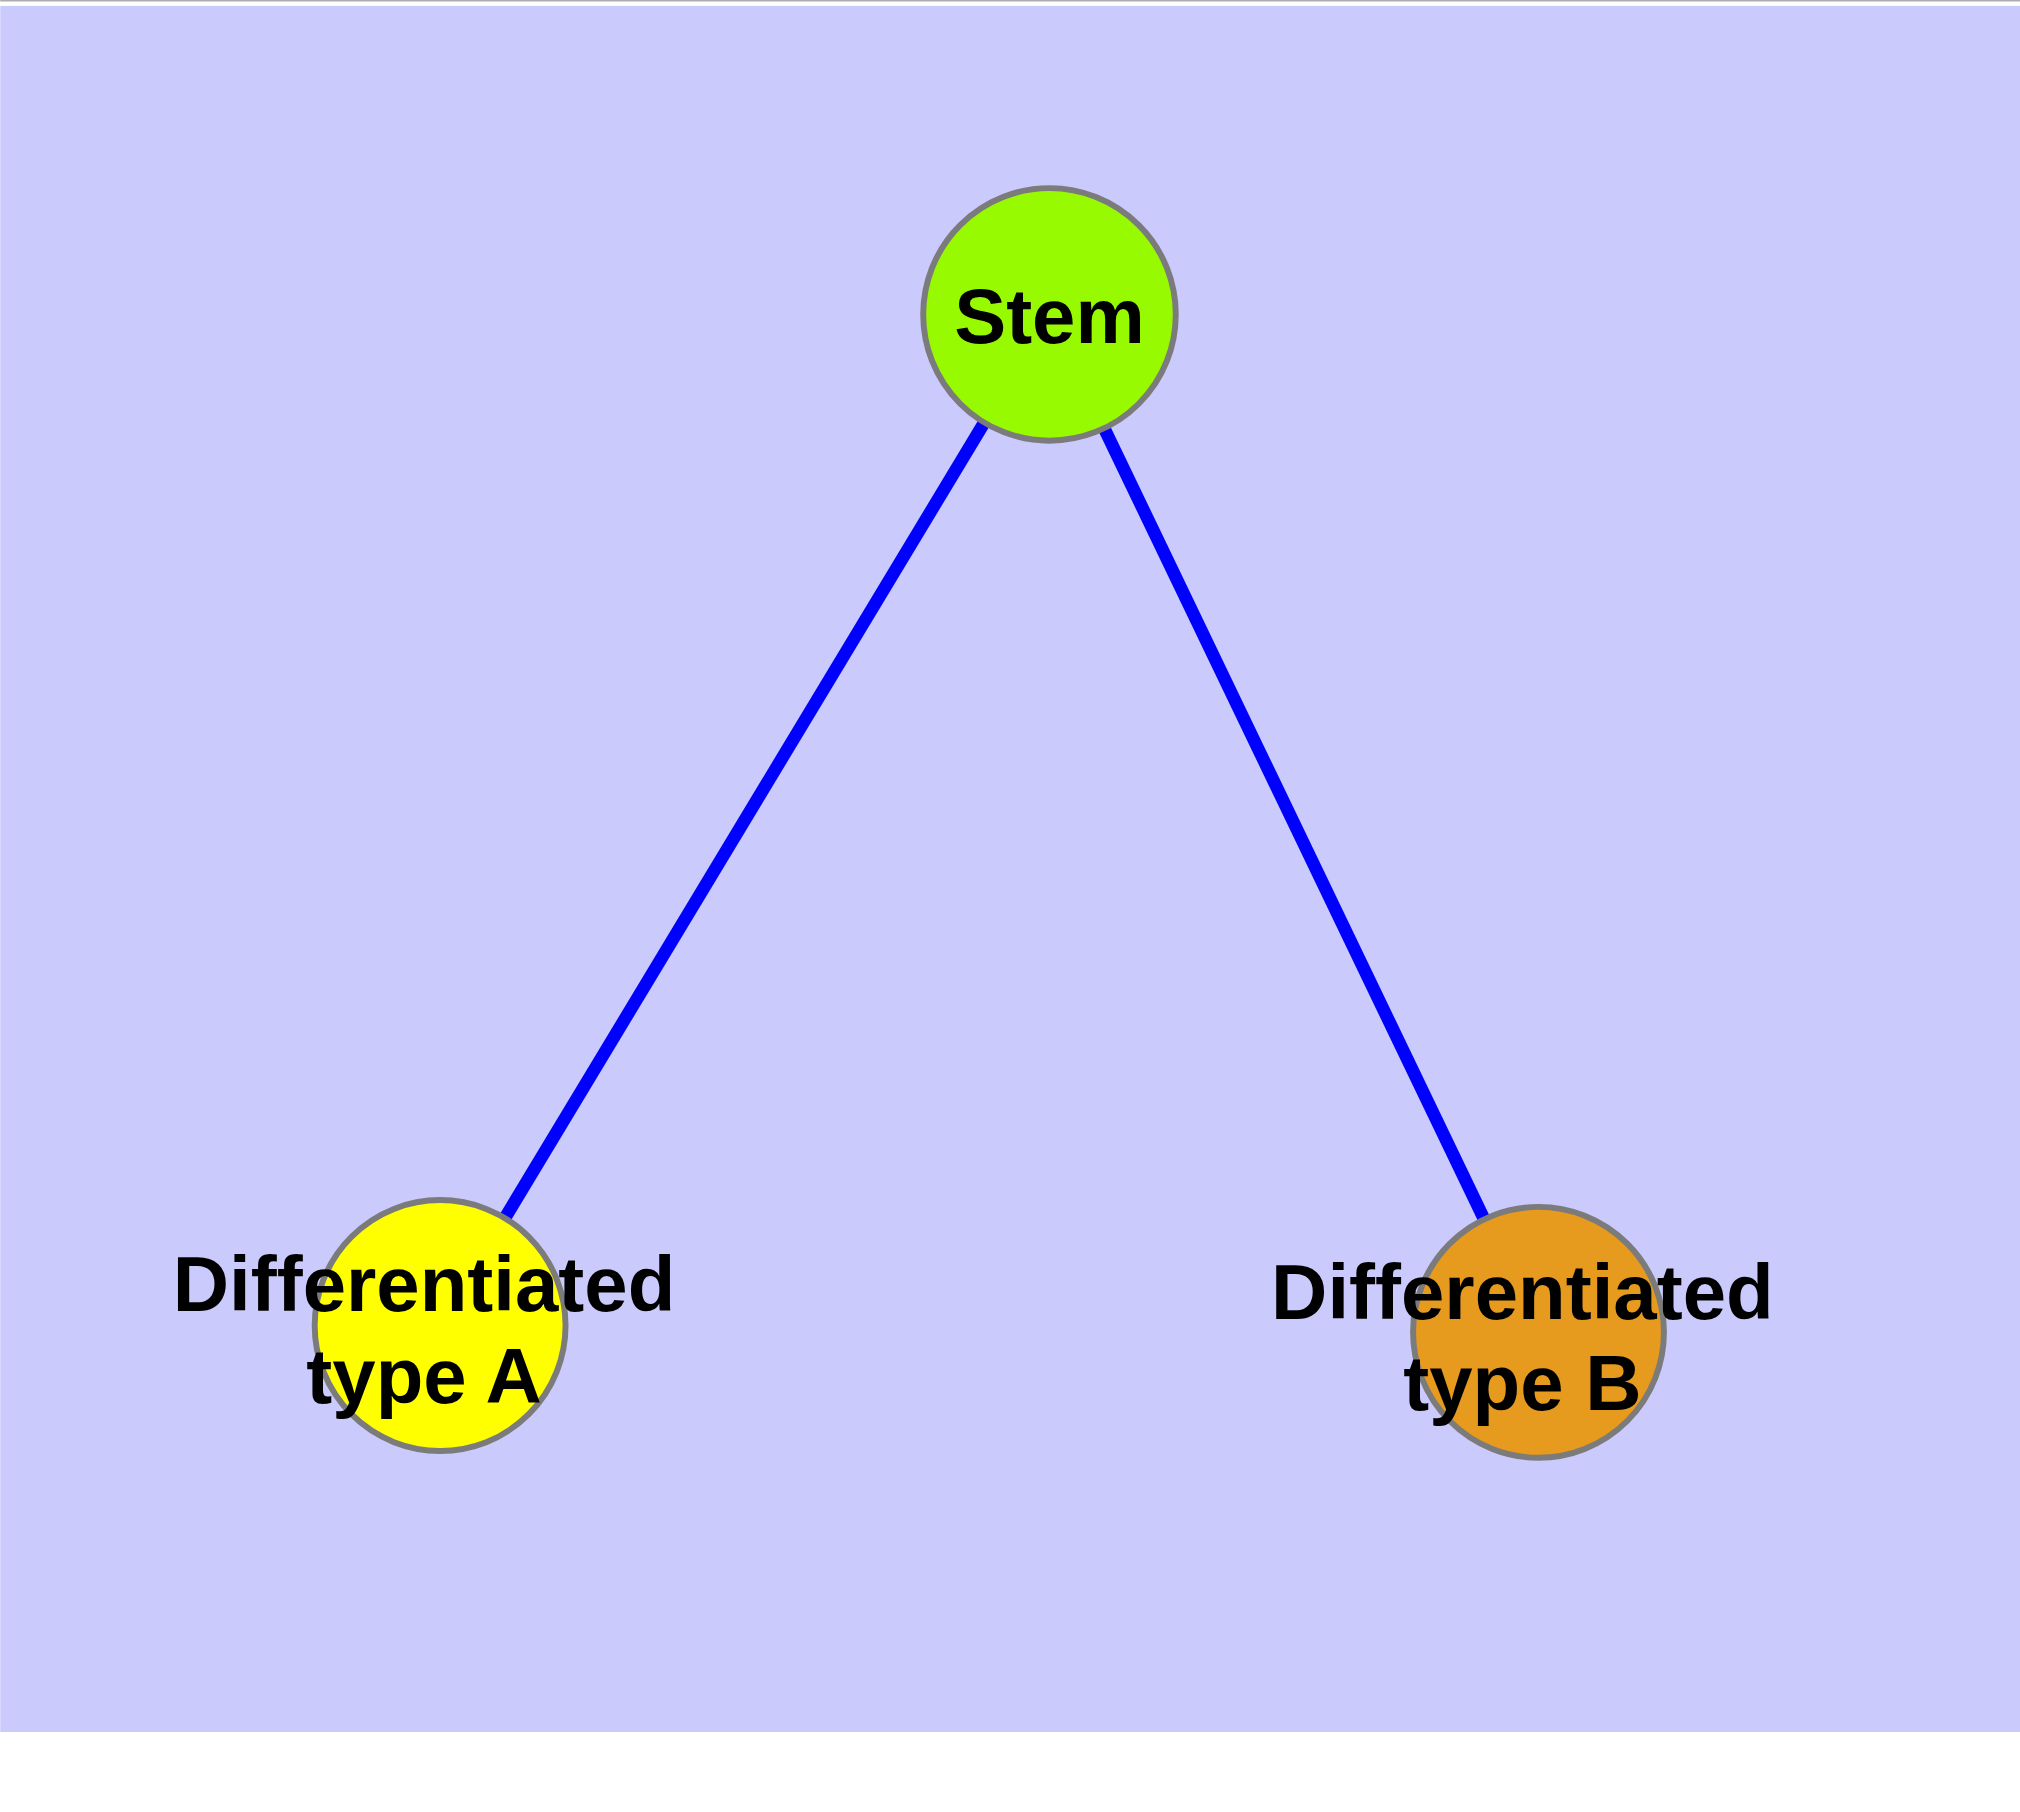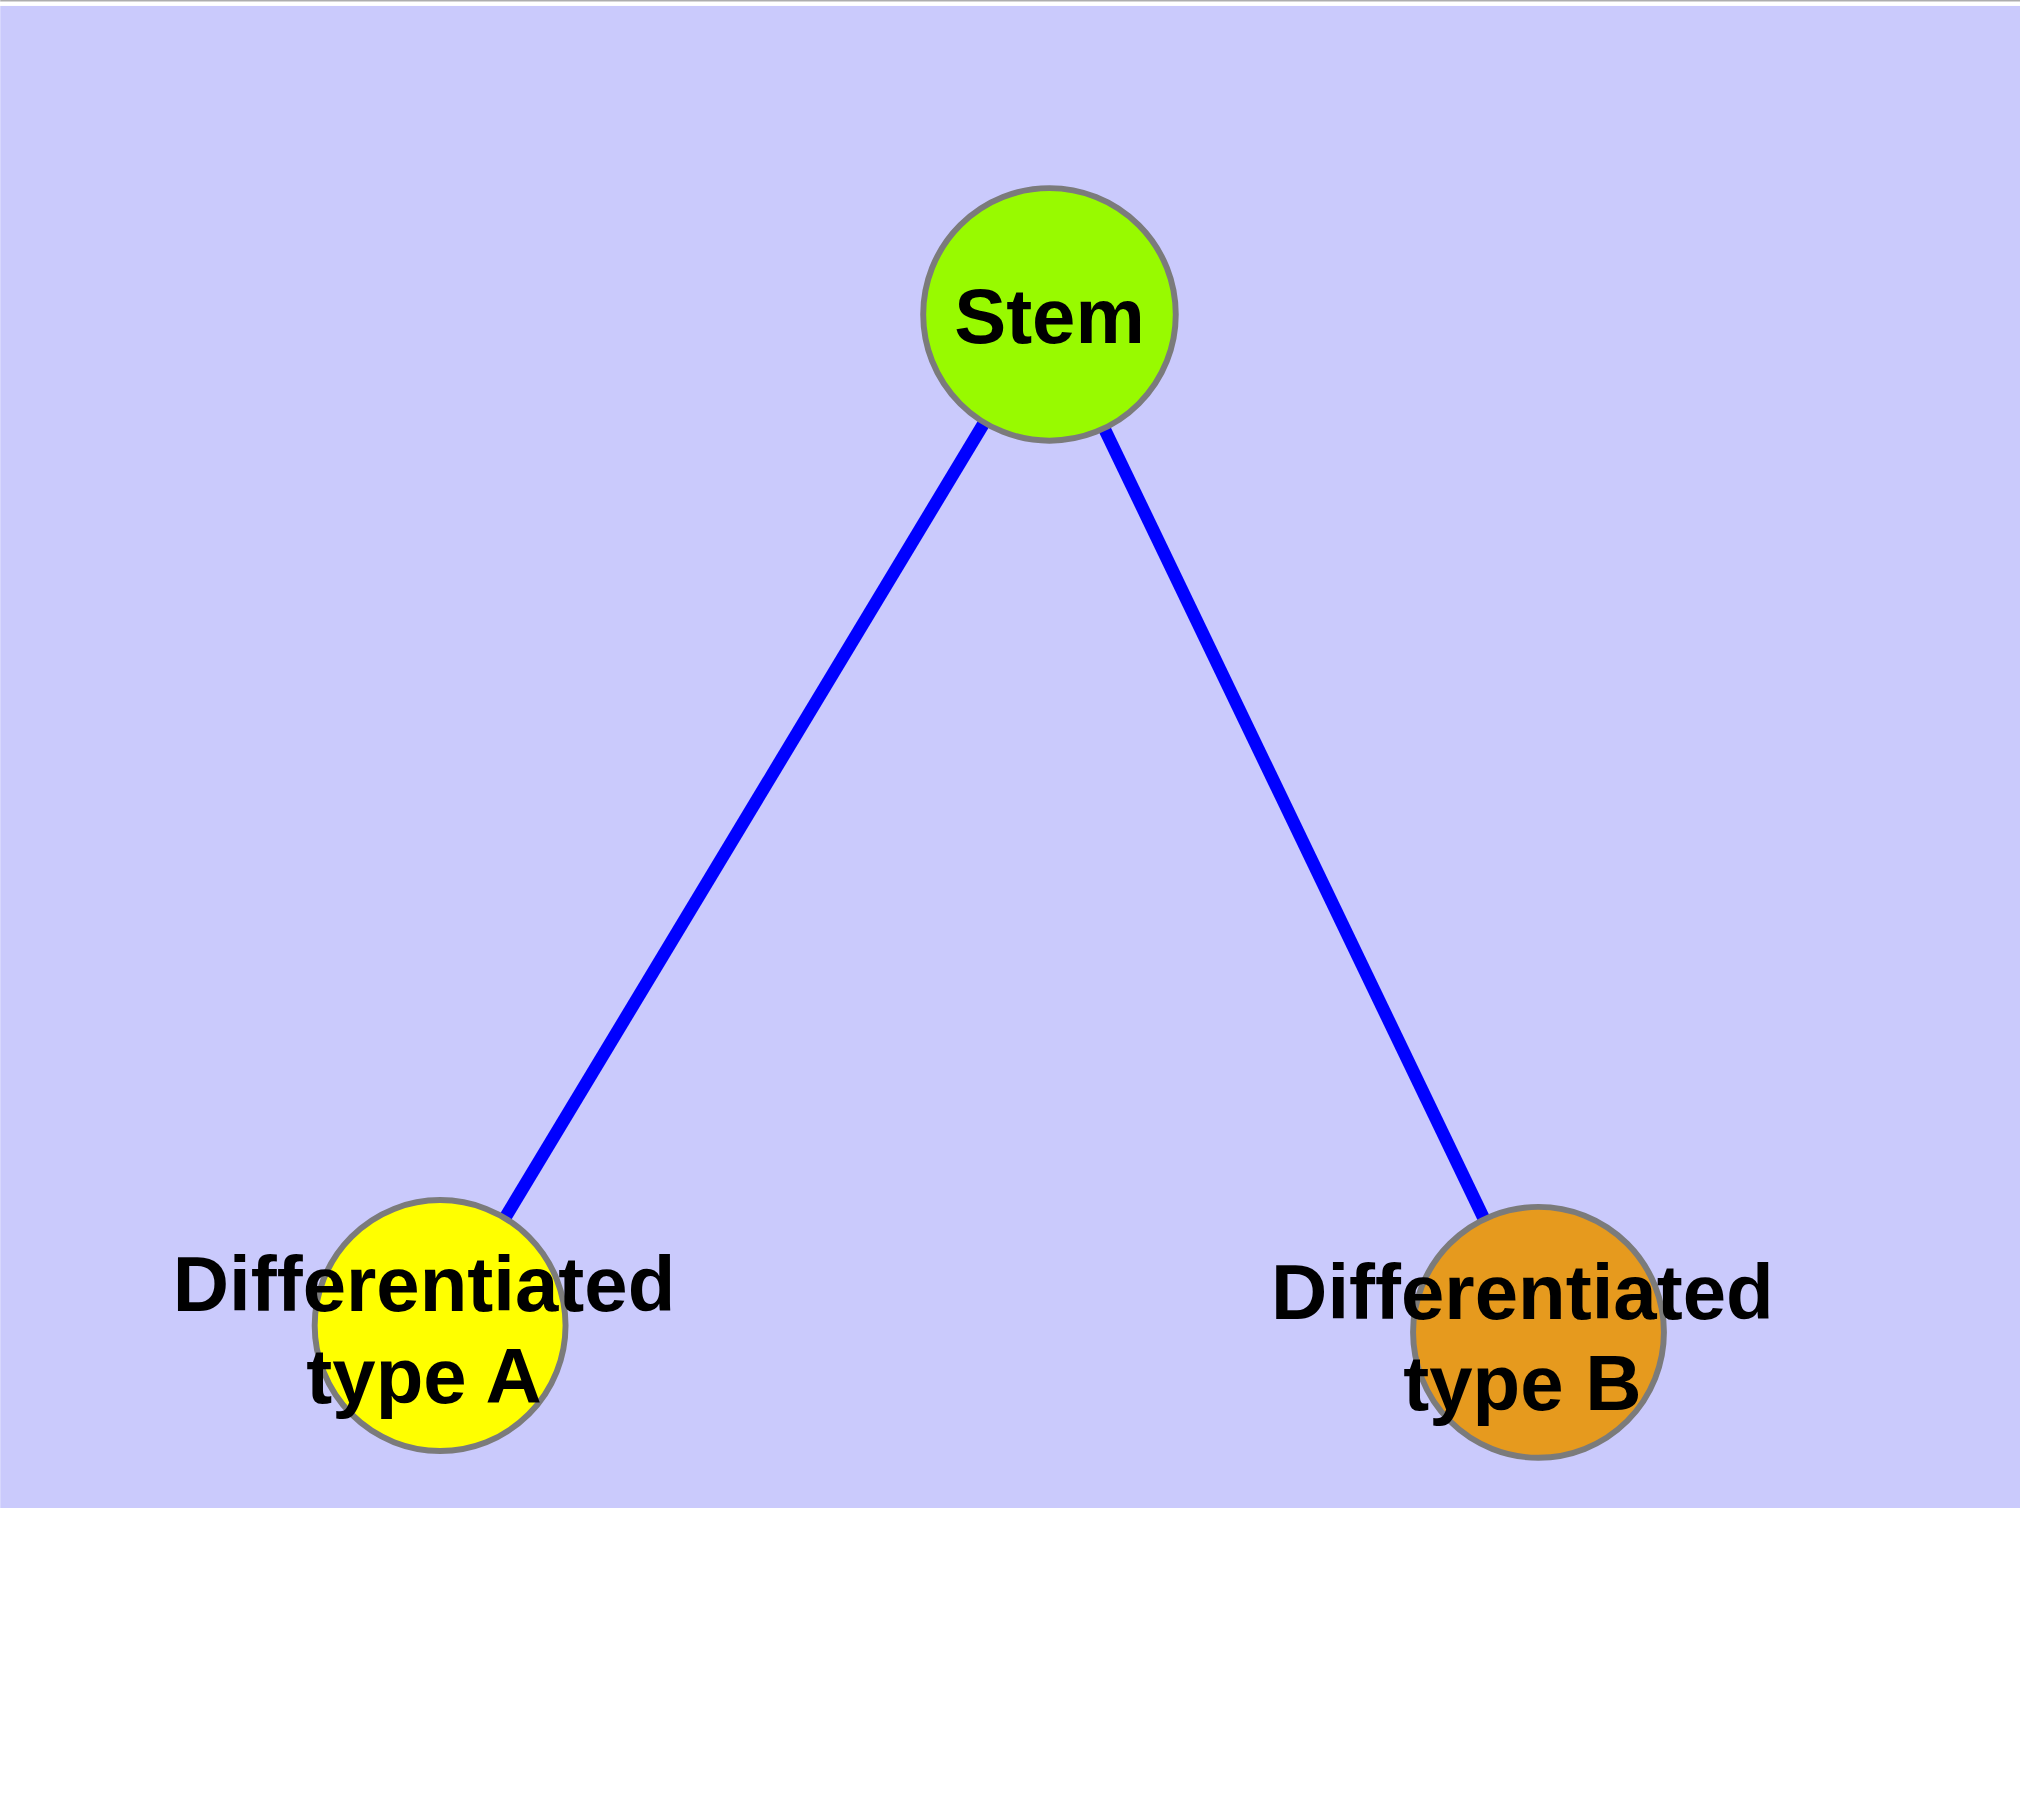--- a/index.html
+++ b/index.html
@@ -4,21 +4,21 @@
 <style>
   html, body {
     margin: 0;
     padding: 0;
     background: #ffffff;
     font-family: "Liberation Sans", sans-serif;
   }
   .stage {
     position: relative;
     width: 2021px;
-    height: 1508px;
+    height: 1732px;
     overflow: hidden;
   }
   svg.graph {
     display: block;
     width: 2021px;
     height: 1812px;
   }
   .edge-line {
     fill: none;
     stroke-linecap: butt;

